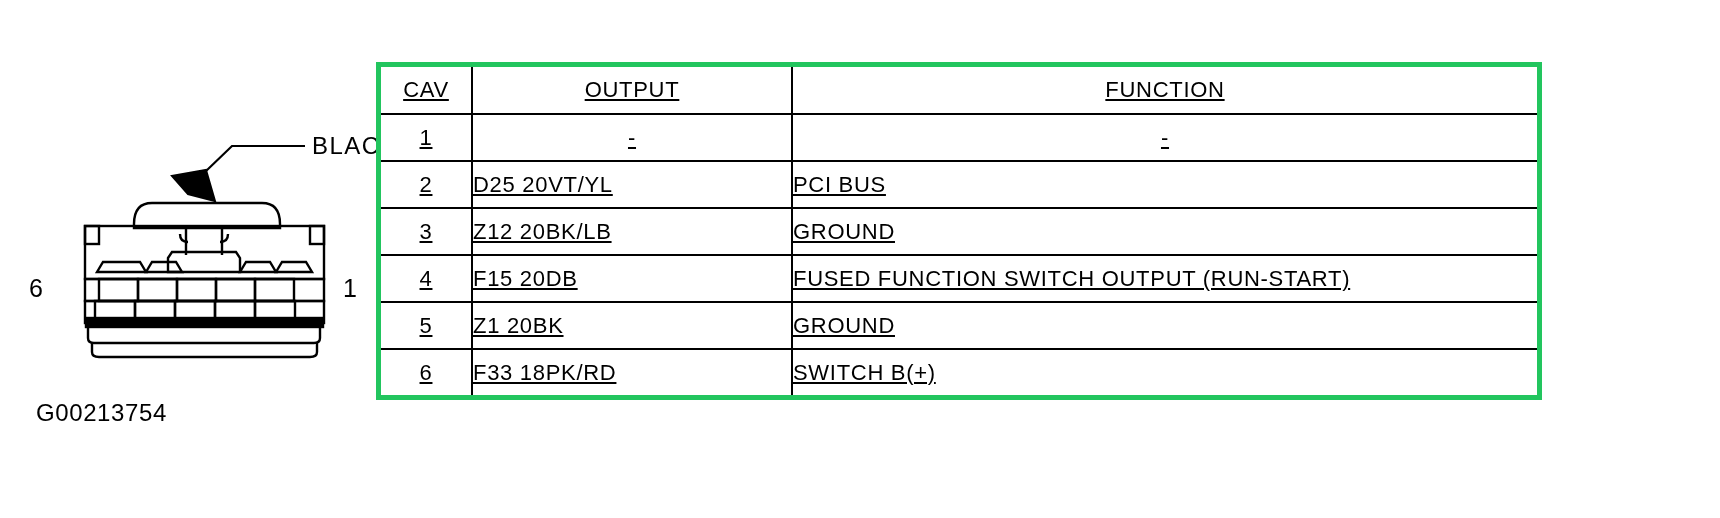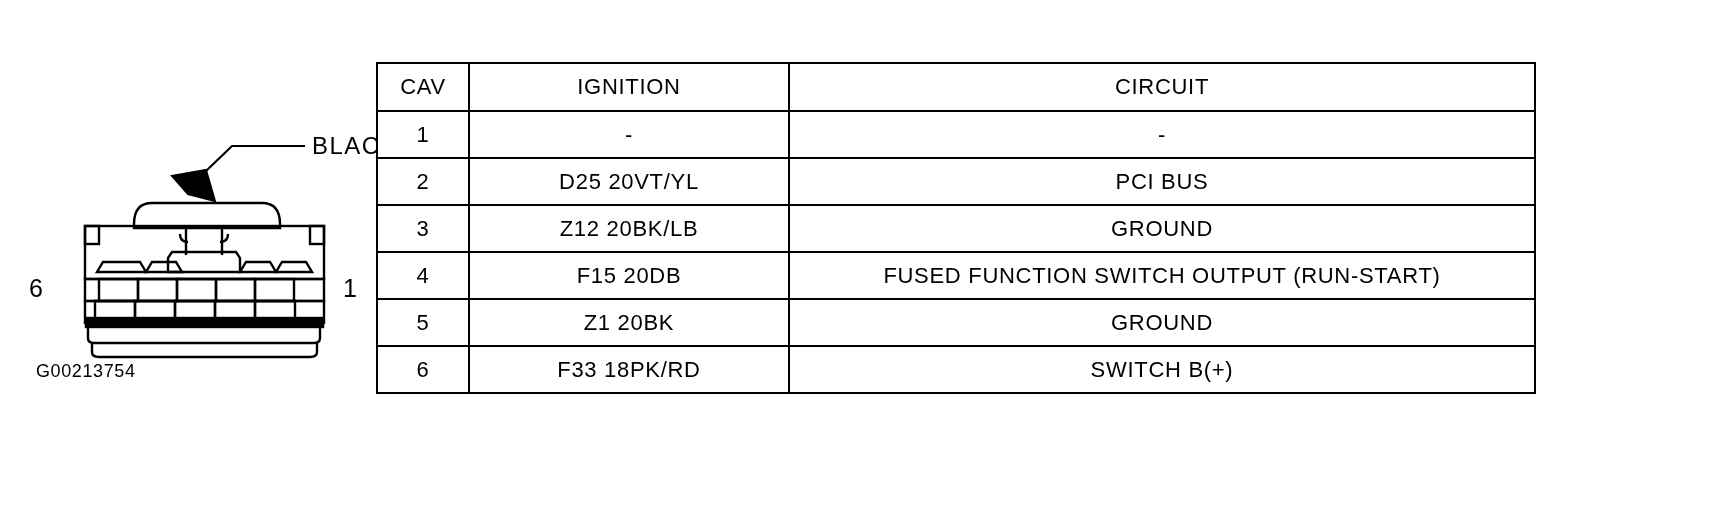--- a/index.html
+++ b/index.html
@@ -30,22 +30,22 @@
     left: 0px;
     top: 100px;
     width: 380px;
     height: 300px;
   }
   .connector-figure svg { display: block; }
 
   .fig-id {
     position: absolute;
     left: 36px;
-    top: 361px;
-    font-size: 18px;
+    top: 399px;
+    font-size: 24px;
     letter-spacing: 0.6px;
     font-family: "Liberation Sans", sans-serif;
     white-space: nowrap;
   }
 
   
   .cav-table {
     position: absolute;
     left: 376px;
     top: 62px;
@@ -62,29 +62,29 @@
     padding: 0;
     height: 45px;
     vertical-align: middle;
     font-family: "Liberation Sans", sans-serif;
   }
   .cav-table thead th {
     height: 46px;
     text-align: center;
   }
   .col-cav  { width: 90px;  text-align: center; }
-  .col-ckt  { width: 318px; text-align: center;  padding-left: 14px; }
-  .col-fn   { width: 744px; text-align: center;  padding-left: 14px; }
+  .col-ckt  { width: 318px; text-align: left;  padding-left: 14px; }
+  .col-fn   { width: 744px; text-align: left;  padding-left: 14px; }
 
   .hdr-ckt, .hdr-fn { text-align: center; padding-left: 0; }
 
   .dash-cell { text-align: center; padding-left: 0; }
 
   
-  .cav-table { border: 1px solid #22c55e; }
+  .cav-table { border: 5px solid #22c55e; text-decoration: underline; }
 </style>
 </head>
 <body>
 
 <div id="canvas">
 
   <div class="connector-figure">
     <svg width="380" height="300" viewBox="0 0 380 300" xmlns="http://www.w3.org/2000/svg">
       <g fill="none" stroke="#000" stroke-width="2.4" stroke-linejoin="miter">
 
@@ -143,22 +143,22 @@
       <text x="312" y="54" font-family="Liberation Sans, sans-serif" font-size="24" letter-spacing="1.5" fill="#000">BLACK</text>
     </svg>
   </div>
 
   <div class="fig-id">G00213754</div>
 
   <table class="cav-table">
     <thead>
       <tr>
         <th class="col-cav">CAV</th>
-        <th class="col-ckt hdr-ckt">IGNITION</th>
-        <th class="col-fn hdr-fn">CIRCUIT</th>
+        <th class="col-ckt hdr-ckt">OUTPUT</th>
+        <th class="col-fn hdr-fn">FUNCTION</th>
       </tr>
     </thead>
     <tbody>
       <tr>
         <td class="col-cav">1</td>
         <td class="col-ckt dash-cell">-</td>
         <td class="col-fn dash-cell">-</td>
       </tr>
       <tr>
         <td class="col-cav">2</td>

